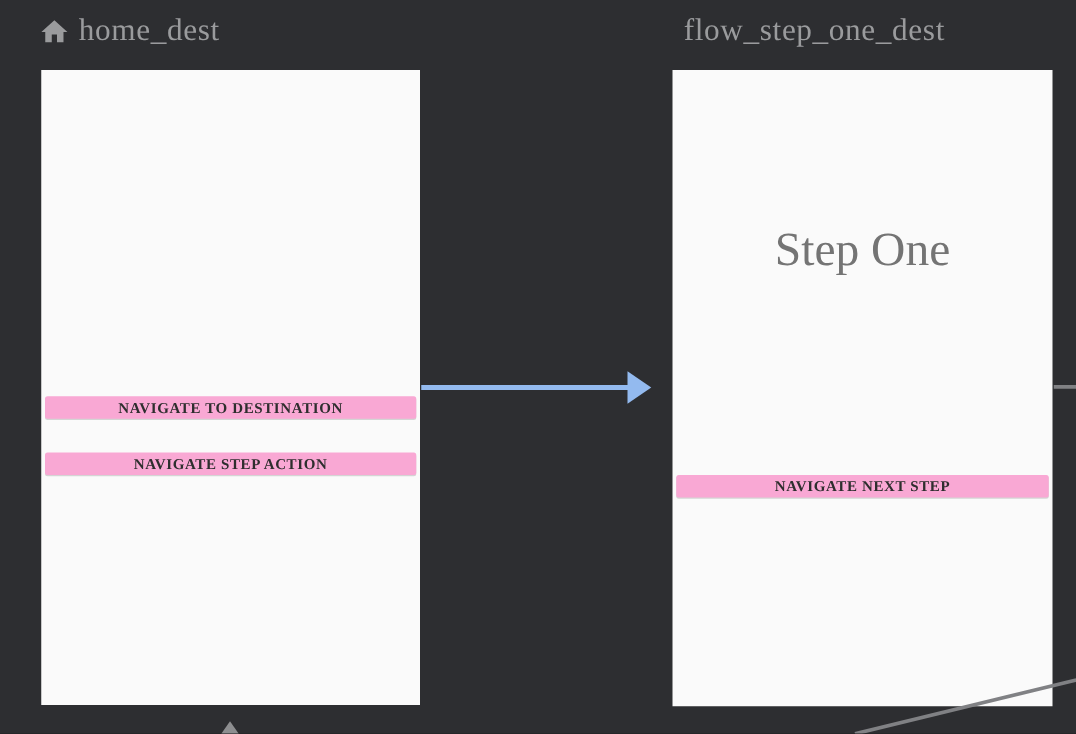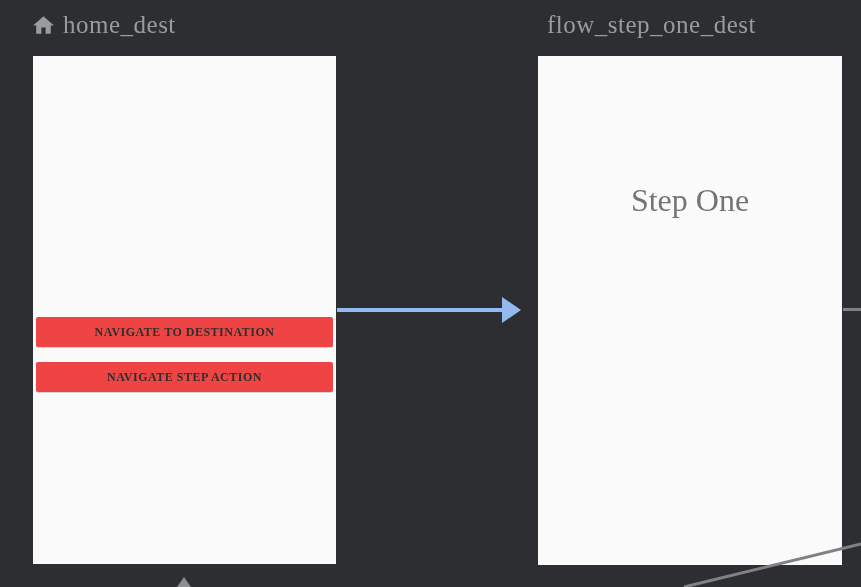--- a/index.html
+++ b/index.html
@@ -13,25 +13,25 @@
   }
   .dest-header .hicon{width:25px;height:25px;display:block;flex:0 0 auto;}
   .dest-title{
     font-size:25px;color:#9a9b9d;letter-spacing:.5px;white-space:nowrap;
   }
   .screen{
     position:absolute;background:#fafafa;box-sizing:border-box;
   }
   .screen-label{
     position:absolute;left:50%;transform:translate(-50%,-50%);
-    font-size:32px;color:#747474;white-space:nowrap;
+    font-size:38px;color:#747474;white-space:nowrap;
   }
   .abtn{
-    position:absolute;left:3px;right:3px;height:30px;
-    background:#ef4444;border-radius:2px;
+    position:absolute;left:3px;right:3px;height:18px;
+    background:#f9a8d4;border-radius:2px;
     display:flex;align-items:center;justify-content:center;
     font-size:12px;font-weight:bold;letter-spacing:.5px;color:#2e2e2e;
     box-shadow:0 1px 0 rgba(0,0,0,.15);
     white-space:nowrap;cursor:default;
   }
   
   .edge-line-blue{
     position:absolute;left:337px;top:308px;width:166px;height:4px;background:#93baef;
   }
   .edge-head-blue{
@@ -68,20 +68,21 @@
     <span class="dest-title">flow_step_one_dest</span>
   </div>
 
   <div class="screen" style="left:33px;top:56px;width:303px;height:508px;">
     <div class="abtn" style="top:261px;">NAVIGATE TO DESTINATION</div>
     <div class="abtn" style="top:306px;">NAVIGATE STEP ACTION</div>
   </div>
 
   <div class="screen" style="left:538px;top:56px;width:304px;height:509px;">
     <div class="screen-label" style="top:144px;">Step One</div>
+    <div class="abtn" style="top:324px;">NAVIGATE NEXT STEP</div>
   </div>
 
   <div class="edge-line-blue"></div>
   <div class="edge-head-blue"></div>
 
   <div class="edge-stub-right"></div>
 
   <svg class="edge-diagonal" viewBox="0 0 201 52">
     <line x1="24" y1="52" x2="201" y2="9" stroke-width="3" stroke="#808184"></line>
   </svg>

